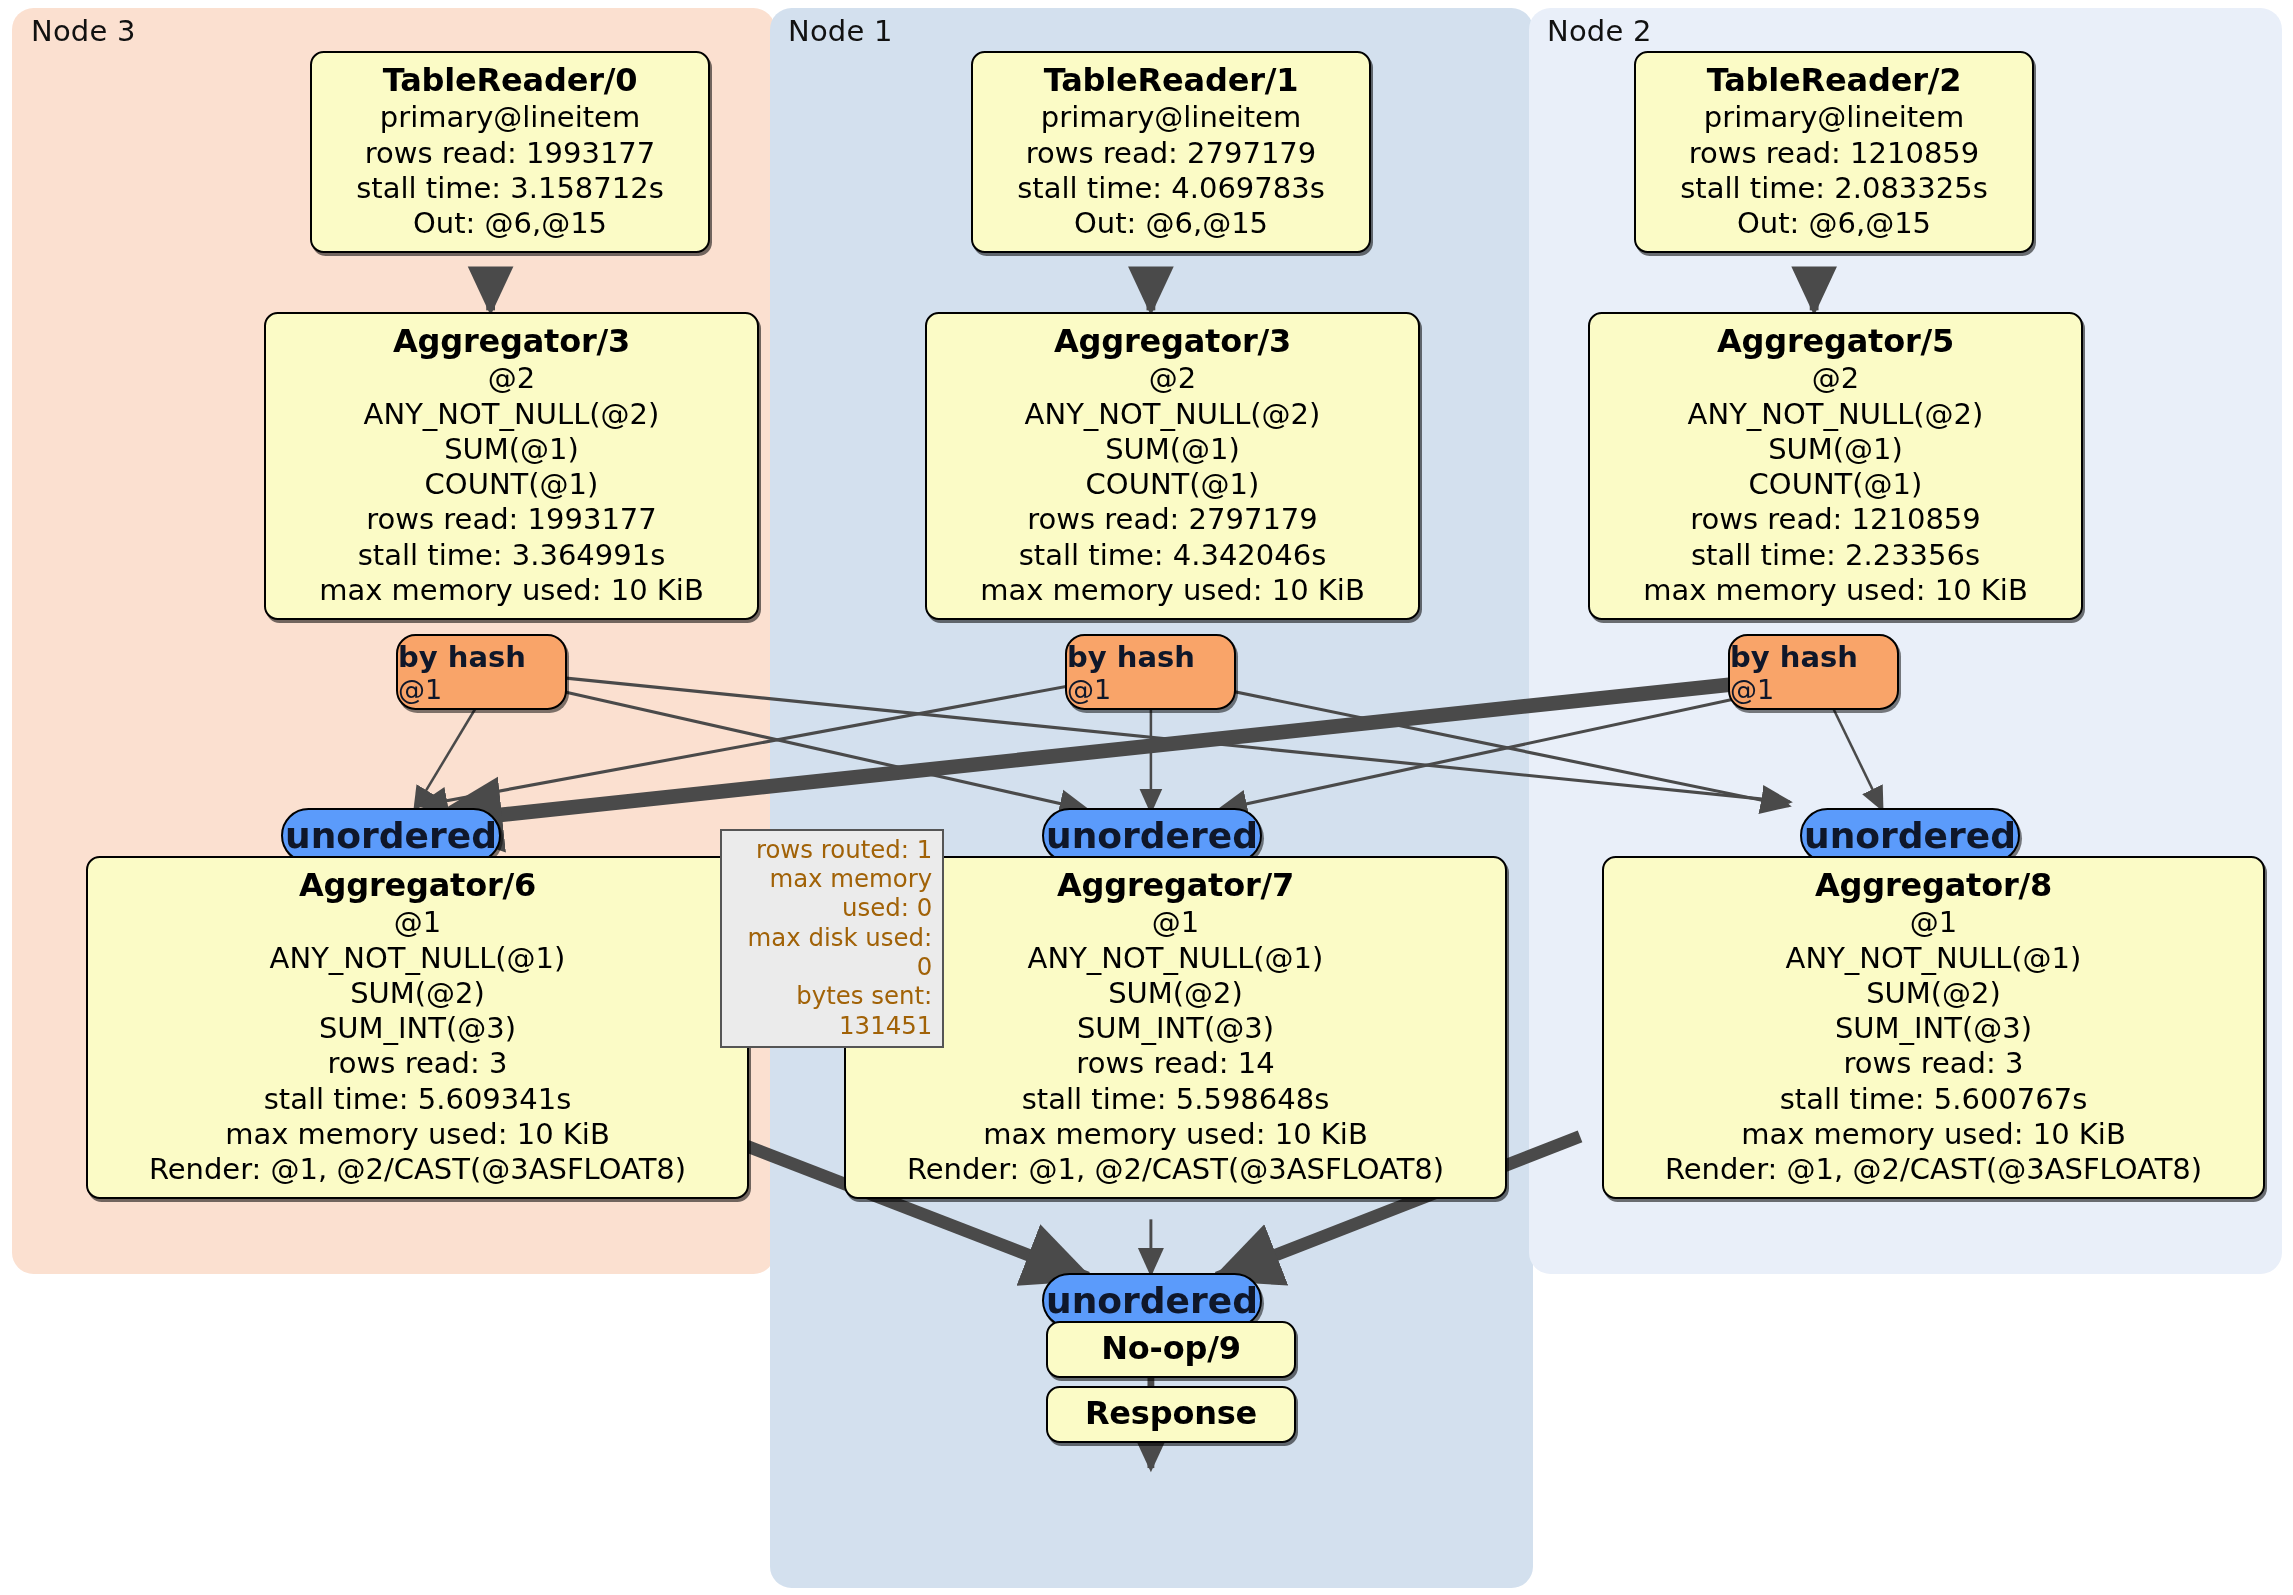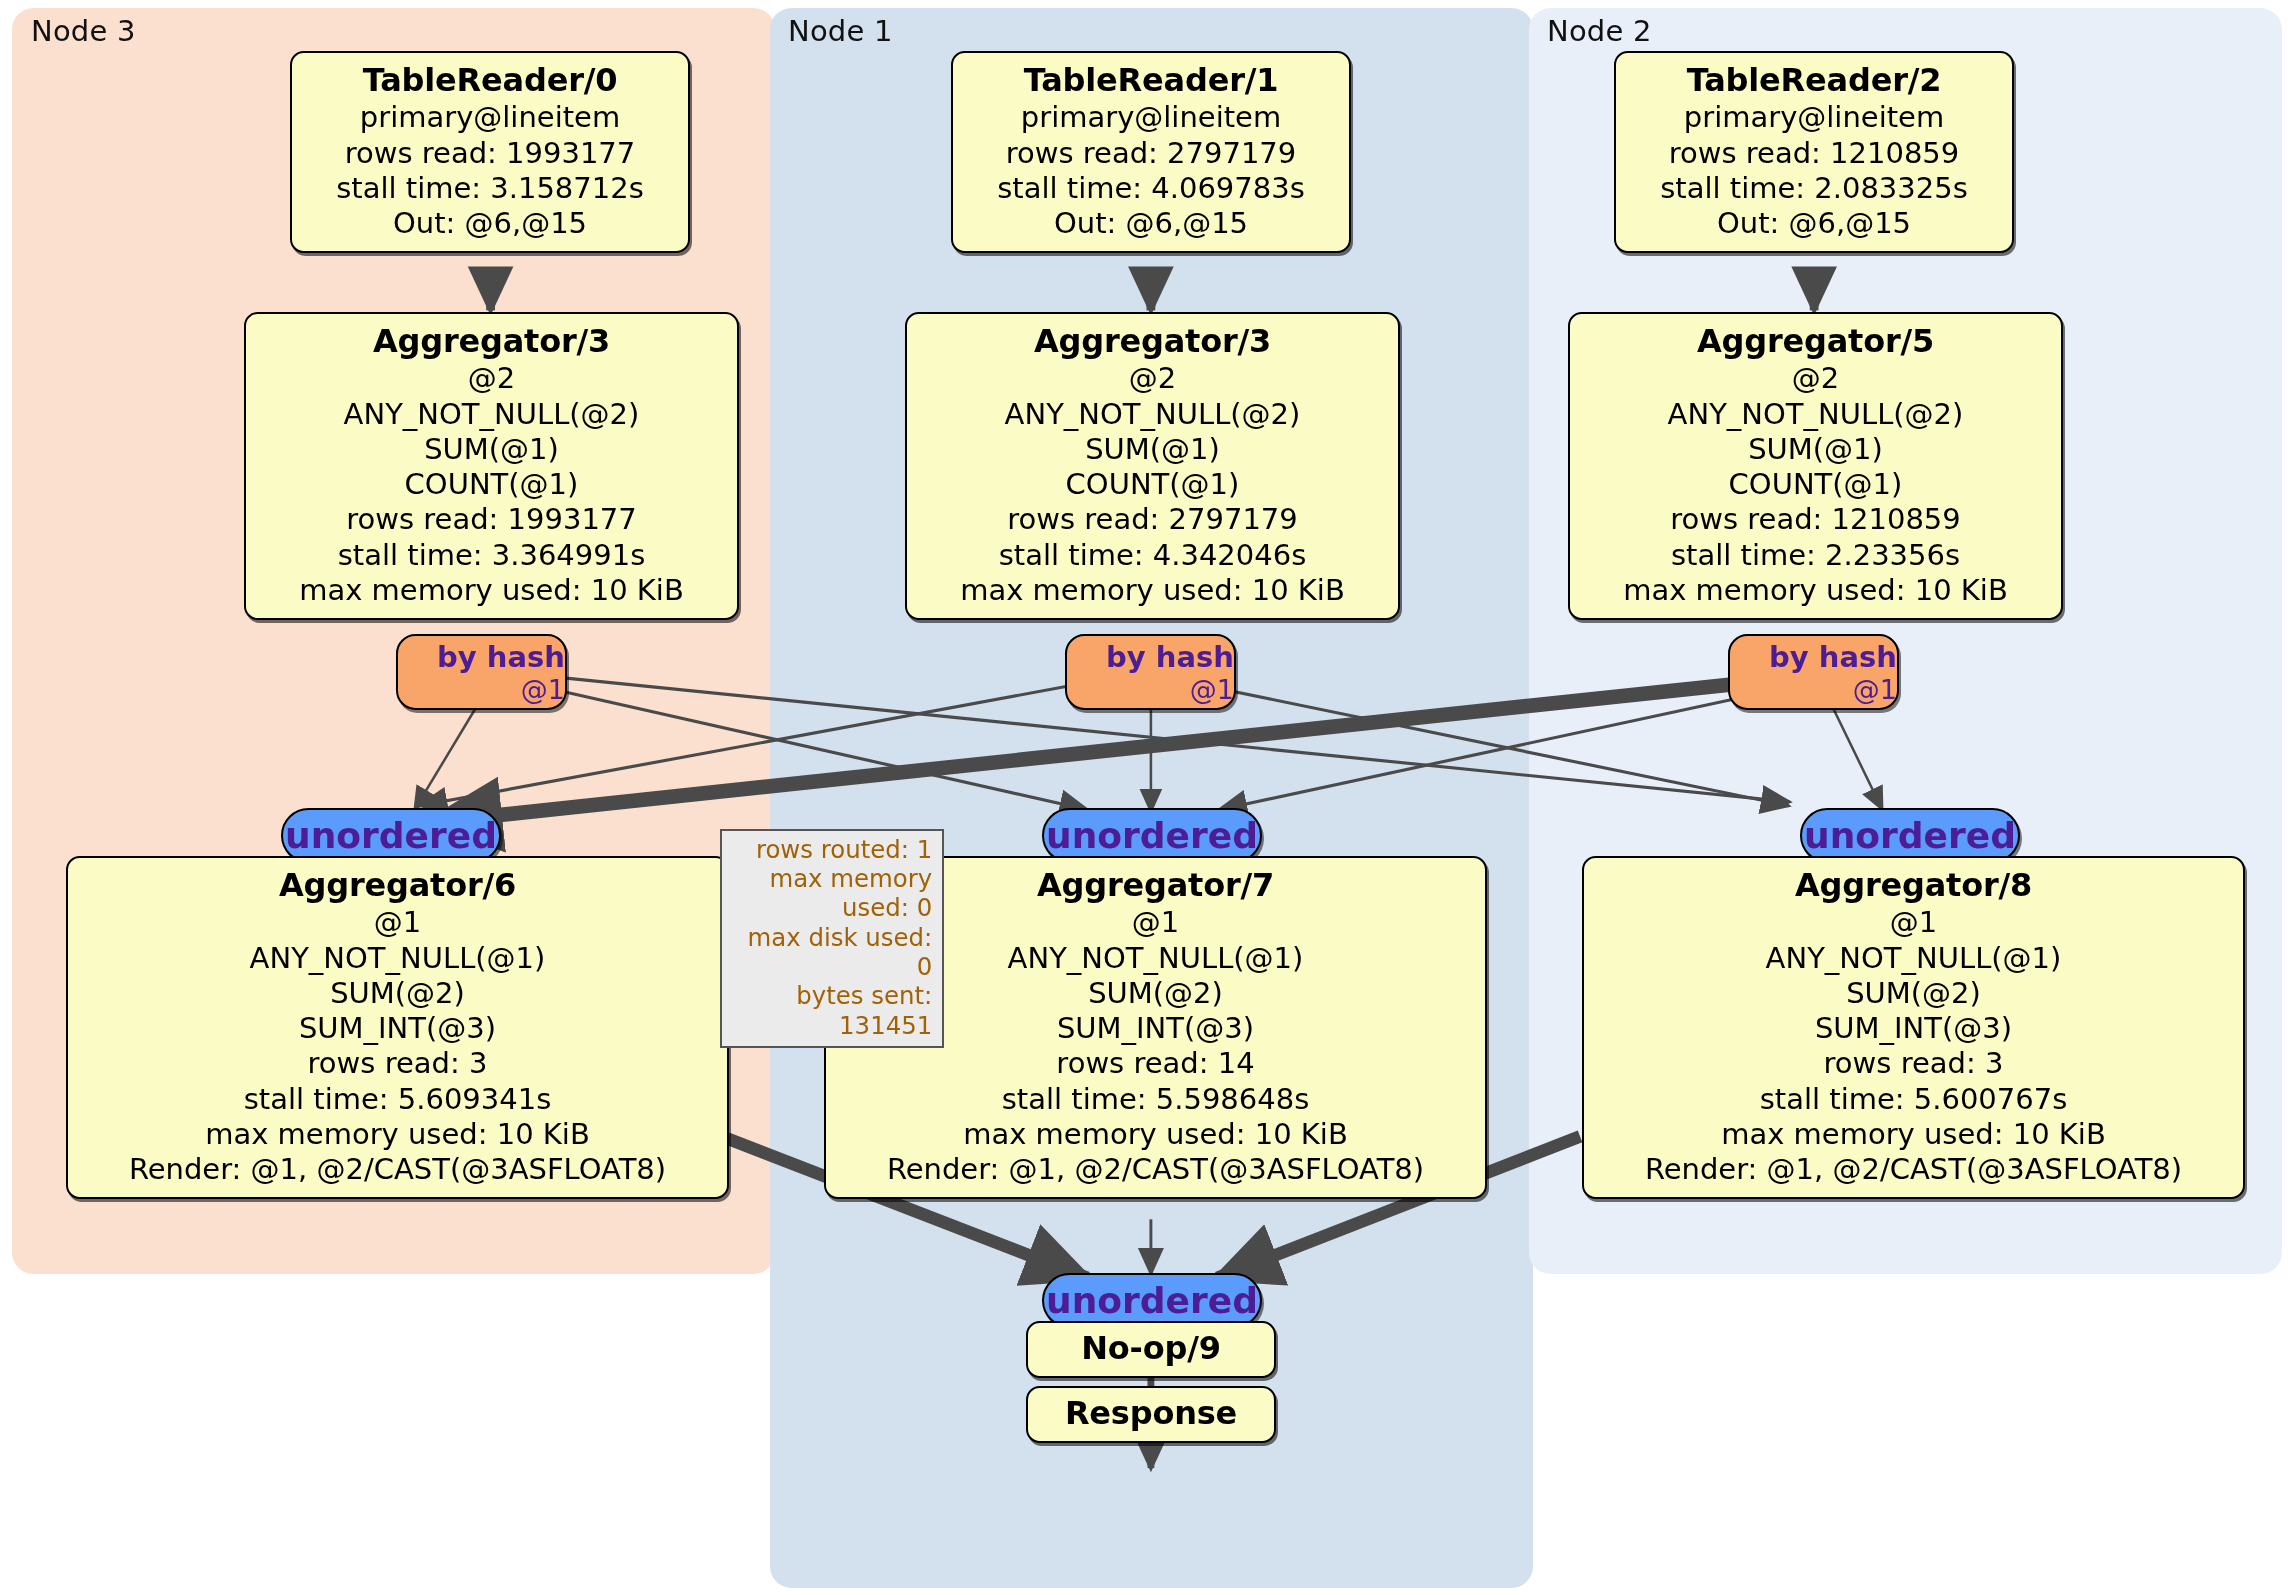--- a/index.html
+++ b/index.html
@@ -69,22 +69,22 @@
   .box .line {
     font-size: 29px;
     line-height: 1.215;
     white-space: nowrap;
   }
 
   .pill {
     position: absolute;
     box-sizing: border-box;
     border: 2.4px solid #000;
-    text-align: right;
-    color: #4c1d95;
+    text-align: left;
+    color: #0f172a;
     box-shadow: 2px 2.9px 0 rgba(0,0,0,0.5);
   }
   .pill.hash {
     background: #f9a469;
     border-radius: 19.5px;
     padding: 3.9px 0 5.9px 0;
   }
   .pill.hash .t1 { font-weight: bold; font-size: 29px; line-height: 1.18; }
   .pill.hash .t2 { font-size: 27px; line-height: 1.16; }
 
@@ -105,21 +105,21 @@
     background: #ebebeb;
     border: 2px solid #555;
     text-align: right;
     padding: 3.9px 9.8px 5.9px 9.8px;
     color: #a16207;
     font-size: 24.4px;
     line-height: 1.2;
     z-index: 40;
   }
 
-  .z-top { z-index: 30; }
+  .z-top { z-index: 30; margin-left: 20px; }
 </style>
 </head>
 <body>
 
 <div id="canvas">
 
   <div class="panel" id="panel-node3"></div>
   <div class="panel" id="panel-node1"></div>
   <div class="panel" id="panel-node2"></div>
 

